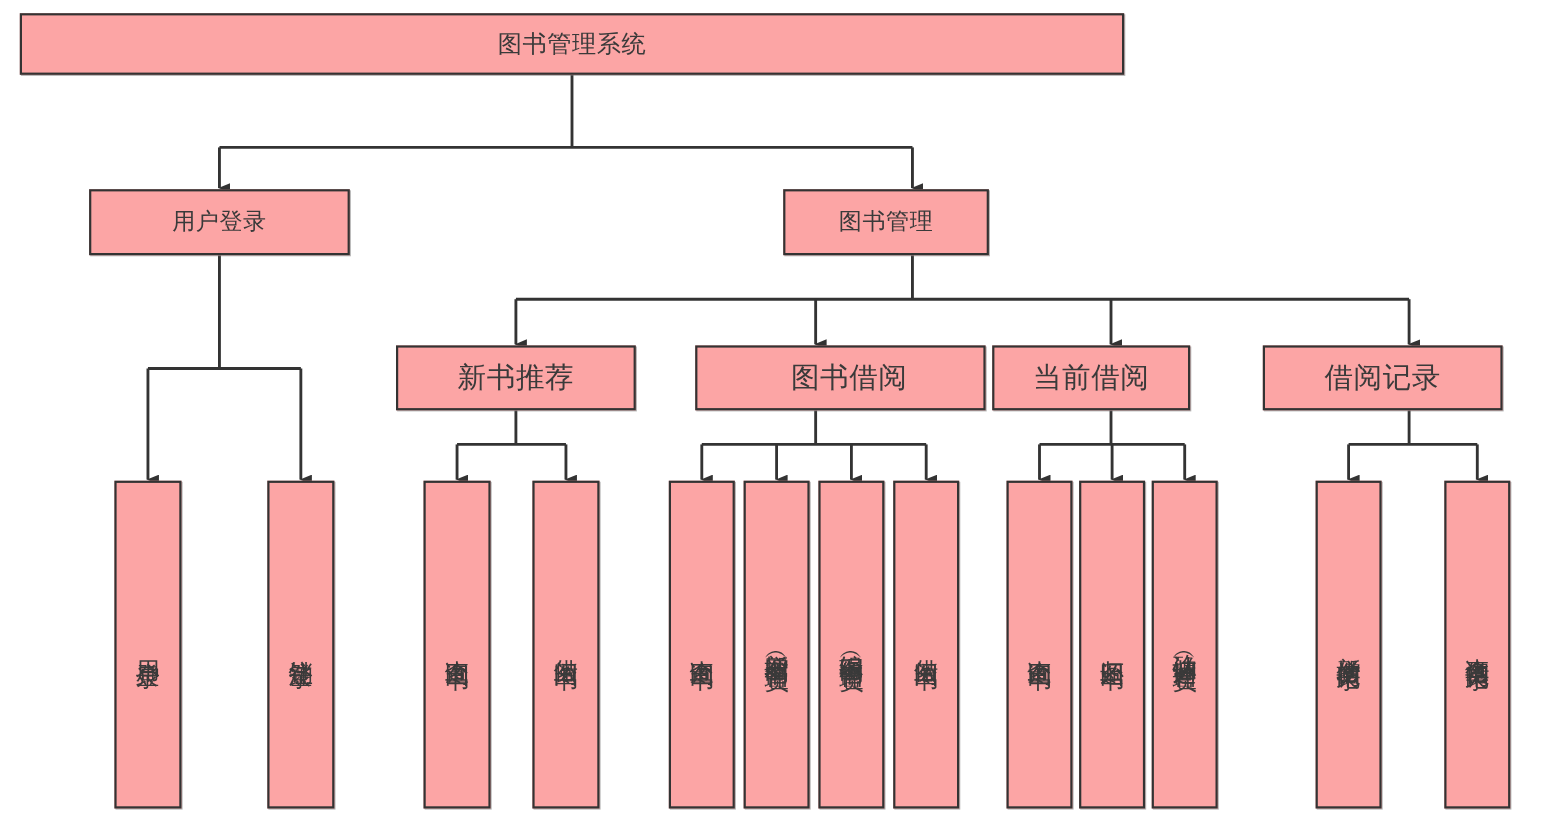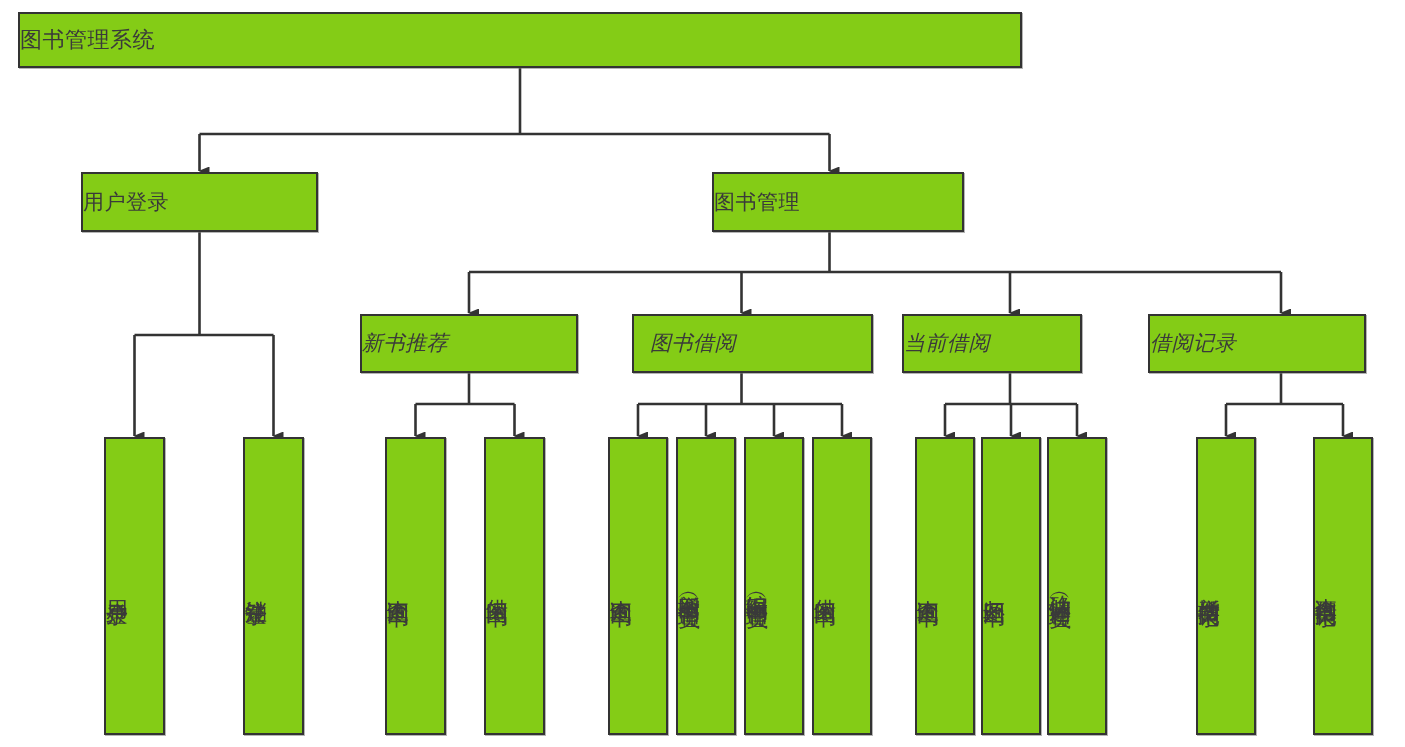--- a/index.html
+++ b/index.html
@@ -22,26 +22,26 @@
   svg.connectors {
     position: absolute;
     left: 0;
     top: 0;
     width: 1405px;
     height: 747px;
   }
   .node {
     position: absolute;
     box-sizing: border-box;
-    background: #84cc16;
+    background: #fca5a5;
     border: 2px solid #333333;
     box-shadow: 1px 1px 0 rgba(120,120,120,0.55);
     display: flex;
     align-items: center;
-    justify-content: flex-start;
+    justify-content: center;
     z-index: 2;
   }
   .node-label {
     color: #3a3a3a;
     font-size: 21px;
     line-height: 1.18;
     letter-spacing: 0.5px;
     text-align: center;
     white-space: nowrap;
   }
@@ -49,21 +49,21 @@
     writing-mode: vertical-rl;
     text-orientation: upright;
     white-space: normal;
     font-size: 22px;
     letter-spacing: 2px;
     line-height: 1.0;
     max-height: 272px;
   }
   .node.level-0 .node-label { font-size: 22px; }
   .node.level-1 .node-label { font-size: 21px; }
-  .node.level-2 .node-label { font-size: 21px; font-style: italic; }
+  .node.level-2 .node-label { font-size: 26px; }
   .watermark {
     position: absolute;
     color: #bdbdbd;
     font-size: 17px;
     white-space: nowrap;
     z-index: 5;
     letter-spacing: 0.5px;
   }
 </style>
 </head>
@@ -112,27 +112,27 @@
         <line x1="1343" y1="404" x2="1343" y2="436" stroke="#333333" stroke-width="2.6" marker-end="url(#arrowhead)"></line>
       </g>
   </svg>
   <div id="node-layer">
       <div class="node level-0" style="left: 18px; top: 12px; width: 1004px; height: 56px;">
         <div class="node-label">图书管理系统</div>
       </div>
       <div class="node level-1" style="left: 81px; top: 172px; width: 237px; height: 60px;">
         <div class="node-label">用户登录</div>
       </div>
-      <div class="node level-1" style="left: 712px; top: 172px; width: 252px; height: 60px;">
+      <div class="node level-1" style="left: 712px; top: 172px; width: 187px; height: 60px;">
         <div class="node-label">图书管理</div>
       </div>
       <div class="node level-2" style="left: 360px; top: 314px; width: 218px; height: 59px;">
         <div class="node-label">新书推荐</div>
       </div>
-      <div class="node level-2" style="left: 632px; top: 314px; width: 241px; height: 59px; padding-left: 16px;">
+      <div class="node level-2" style="left: 632px; top: 314px; width: 264px; height: 59px; padding-left: 16px;">
         <div class="node-label">图书借阅</div>
       </div>
       <div class="node level-2" style="left: 902px; top: 314px; width: 180px; height: 59px;">
         <div class="node-label">当前借阅</div>
       </div>
       <div class="node level-2" style="left: 1148px; top: 314px; width: 218px; height: 59px;">
         <div class="node-label">借阅记录</div>
       </div>
       <div class="node level-3 vertical" style="left: 104px; top: 437px; width: 61px; height: 298px;">
         <div class="node-label">用户登录</div>

